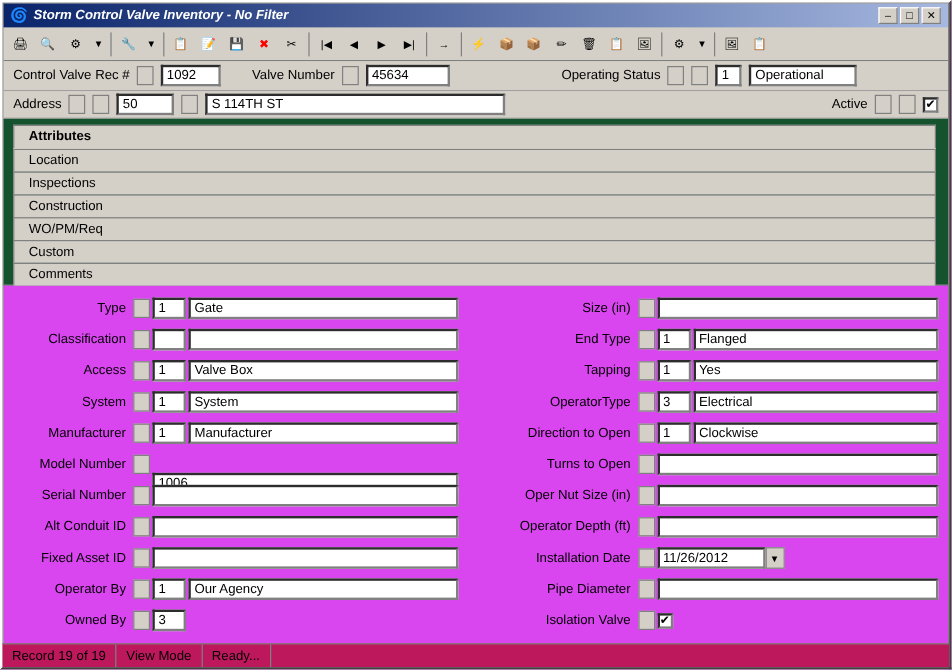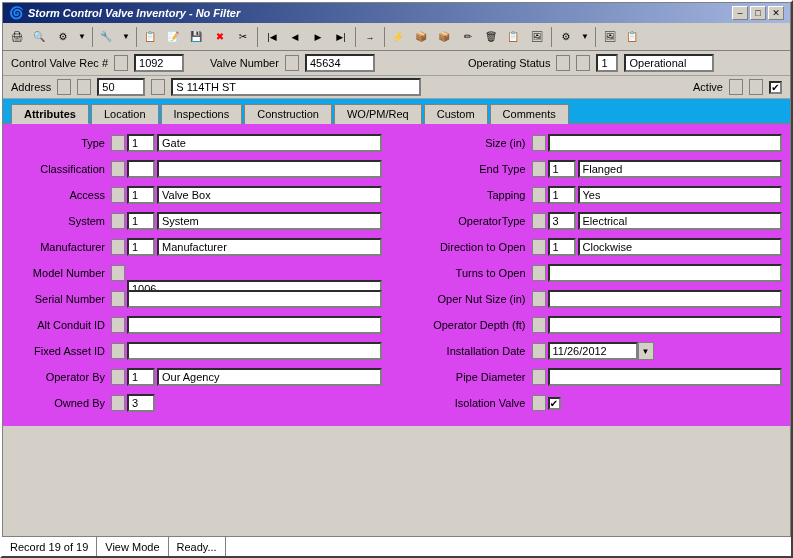--- a/index.html
+++ b/index.html
@@ -104,23 +104,24 @@
       border: 2px inset #808080;
       background: white;
       display: flex;
       align-items: center;
       justify-content: center;
       font-size: 10px;
       cursor: pointer;
     }
     .tabs-bar {
       display: flex;
-      background: #0ea5e9;
+      background: #14532d;
       padding: 4px 8px 0 8px;
       border-bottom: 1px solid #808080;
+      flex-direction: column;
     }
     .tab {
       padding: 3px 12px;
       border: 1px solid #808080;
       border-bottom: none;
       background: #d4d0c8;
       cursor: pointer;
       margin-right: 2px;
       font-size: 11px;
       position: relative;
@@ -204,21 +205,21 @@
       justify-content: center;
       font-size: 8px;
       cursor: pointer;
     }
     .status-bar {
       position: absolute;
       bottom: 0;
       left: 0;
       right: 0;
       height: 20px;
-      background: #ffffff;
+      background: #be185d;
       border-top: 1px solid #808080;
       display: flex;
       align-items: center;
     }
     .status-panel {
       padding: 2px 8px;
       border-right: 1px solid #808080;
       font-size: 11px;
       height: 100%;
       display: flex;

